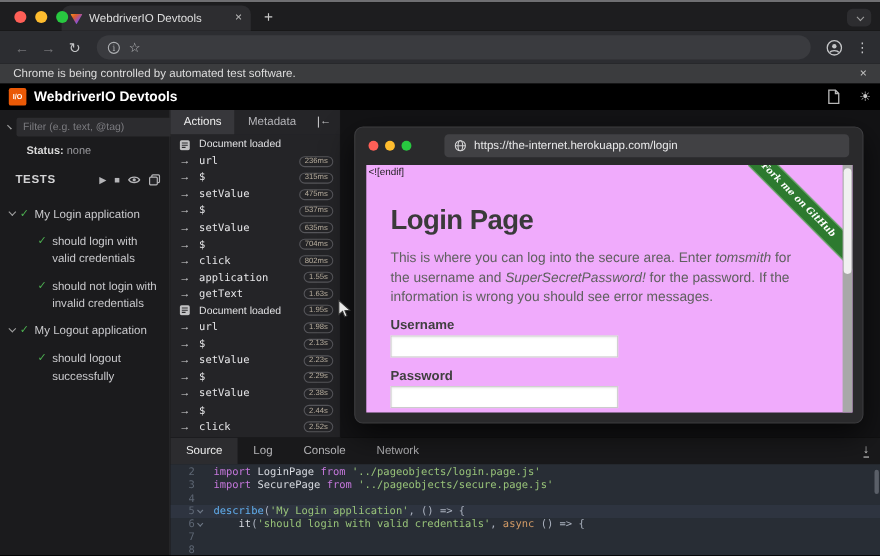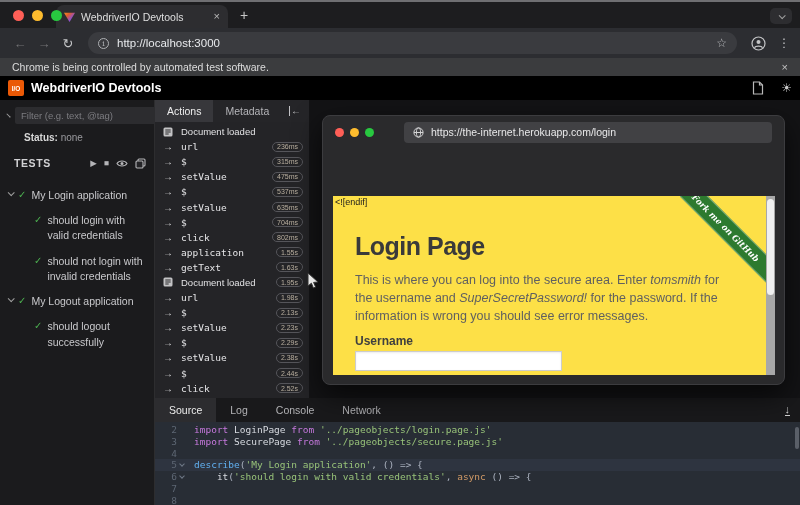--- a/index.html
+++ b/index.html
@@ -92,21 +92,21 @@
 
   
   .pwin { position:absolute; left:12px; top:15px; width:463px; height:270px; background:#2a2a2c;
           border:1px solid #3c3c3f; border-radius:8px; box-shadow:0 10px 28px rgba(0,0,0,0.65); }
   .pwin-bar { height:32px; display:flex; align-items:center; padding:0 12px; gap:24px; }
   .plights { display:flex; gap:6px; }
   .plight { width:9px; height:9px; border-radius:50%; }
   .purl { flex:1; height:21px; background:#414144; border-radius:4px; display:flex; align-items:center;
           gap:7px; padding:0 9px; margin-left:6px; }
   .purl-text { font-size:10.5px; color:#e9e9ea; }
-  .pcontent { position:absolute; left:10px; right:9px; top:34px; bottom:9px; background:#fde047; overflow:hidden;margin-top:46px; }
+  .pcontent { position:absolute; left:10px; right:9px; top:34px; bottom:9px; background:#f0abfc; overflow:hidden; }
   .endif { position:absolute; left:2px; top:1px; font-size:9px; color:#1c1c1c; }
   .ribbon-wrap { position:absolute; right:0; top:0; width:95px; height:95px; overflow:hidden; }
   .ribbon { position:absolute; top:22px; right:-36px; transform:rotate(45deg); background:#2d7a2f;
             color:#fff; font-size:8.5px; font-style:italic; font-weight:bold; padding:4px 40px;
             border-top:1px solid #79ab79; border-bottom:1px solid #79ab79; white-space:nowrap;
             font-family:"DejaVu Serif",serif; }
   .ppad { padding:20px 22px 0 22px; }
   .ptitle { font-size:25px; font-weight:bold; color:#3a3a3a; margin-top:16px; letter-spacing:-0.5px; }
   .pintro { margin-top:10px; font-size:12.5px; line-height:1.45; color:#606060; width:94%; }
   .pintro .it { font-style:italic; }
@@ -164,21 +164,20 @@
         <span class="chev down"></span>
       </div>
   </div>
 
   <div class="toolbar">
     <span class="navbtn">←</span>
     <span class="navbtn">→</span>
     <span class="navbtn lit">↻</span>
     <div class="omnibox">
       <span class="info-i">i</span>
-      <span class="omni-url">http://localhost:3000</span>
       <span class="star">☆</span>
     </div>
     <span class="profile-ic">
       <svg width="15" height="15" viewBox="0 0 15 15">
           <circle cx="7.5" cy="7.5" r="6.5" fill="none" stroke="#c4c5c7" stroke-width="1.2"></circle>
           <circle cx="7.5" cy="6" r="2" fill="#c4c5c7"></circle>
           <path d="M3.5 11.8 C4.5 9.5 10.5 9.5 11.5 11.8" fill="none" stroke="#c4c5c7" stroke-width="1.2"></path>
         </svg>
     </span>
     <span class="kebab">⋮</span>

